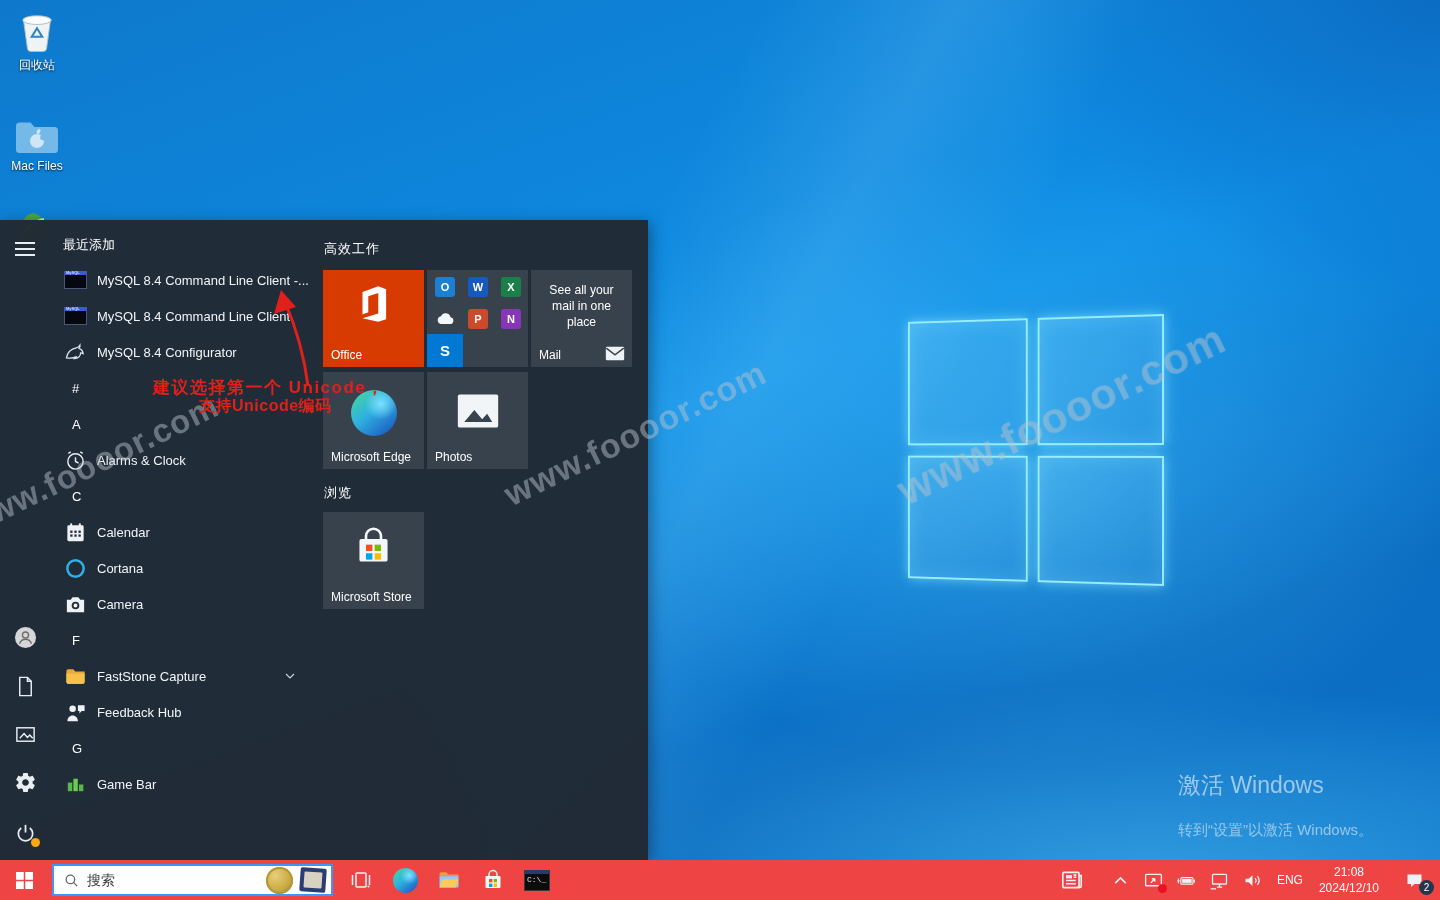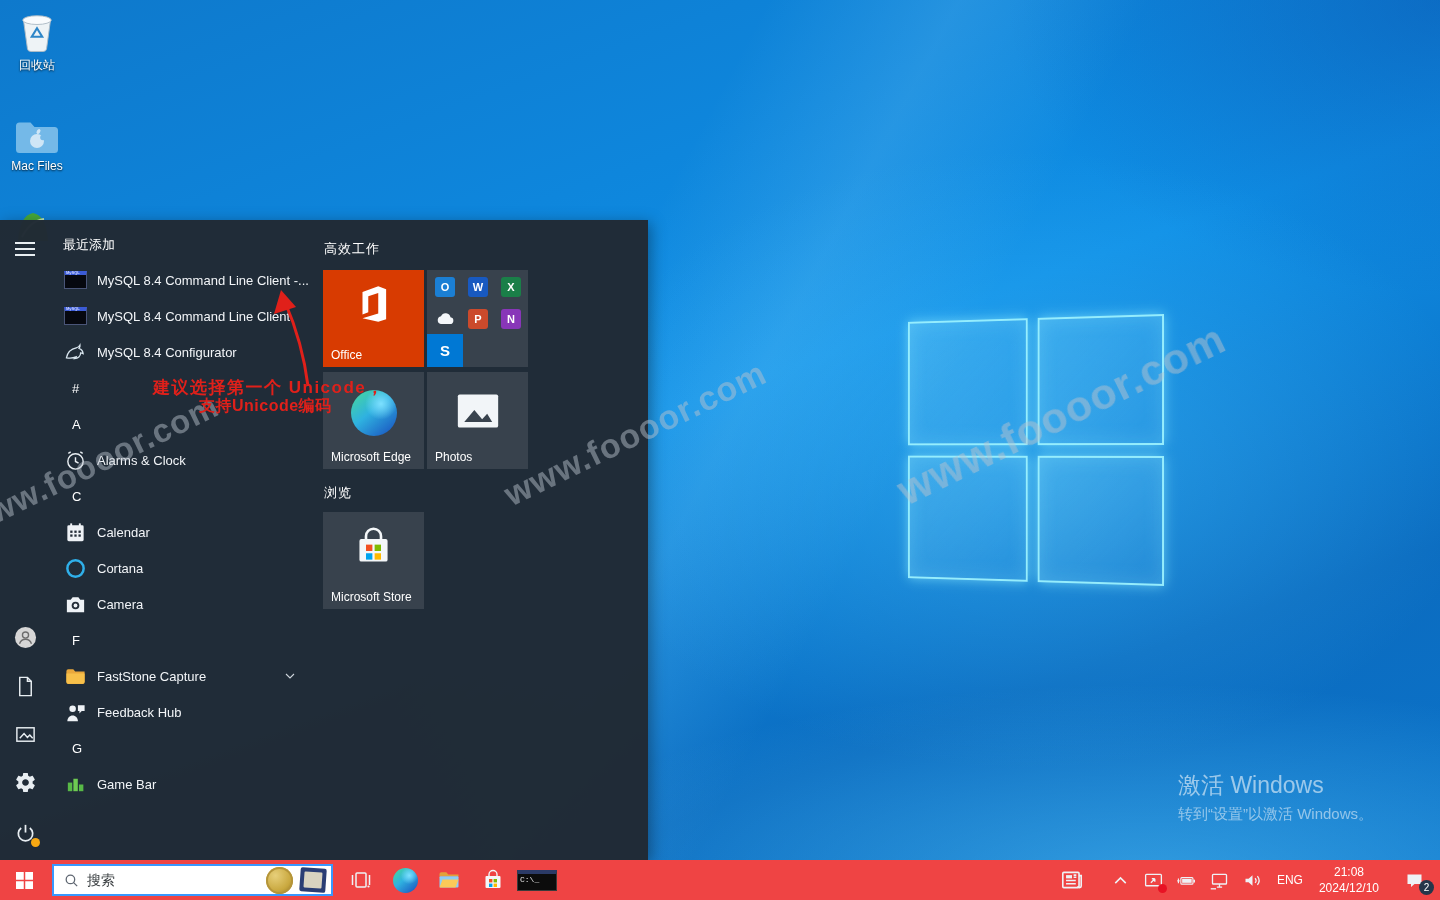--- a/index.html
+++ b/index.html
@@ -26,21 +26,21 @@
   .desk-icon { position:absolute; width:66px; text-align:center; z-index:5; cursor:default; }
   .desk-icon .glyph { display:flex; justify-content:center; align-items:flex-end; height:46px; }
   .desk-icon .dlabel { margin-top:3px; font-size:12px; color:#fff; text-shadow:0 1px 2px rgba(0,0,0,.85); }
   #icon-recycle { left:4px; top:8px; }
   #icon-macfiles { left:4px; top:110px; }
   #icon-partial { position:absolute; left:16px; top:207px; z-index:30; }
 
   
   .activation { position:absolute; left:1178px; top:770px; z-index:5; color:rgba(240,246,252,.6); }
   .activation .a1 { font-size:23px; font-weight:400; }
-  .activation .a2 { font-size:15px; margin-top:4px; color:rgba(240,246,252,.55); }
+  .activation .a2 { font-size:15px; margin-top:20px; color:rgba(240,246,252,.55); }
 
   
   .wm { position:absolute; transform:rotate(-26deg); font-weight:700; letter-spacing:1px;
     color:rgba(185,195,205,.48); white-space:nowrap; z-index:60; pointer-events:none; }
   #wm1 { left:-48px; top:446px; font-size:33px; }
   #wm2 { left:492px; top:414px; font-size:34px; }
   #wm3 { left:882px; top:390px; font-size:43px; }
 
   
   .start-menu { position:absolute; left:0; top:220px; width:648px; height:640px; z-index:40;
@@ -114,21 +114,21 @@
   .searchbox { position:relative; width:281px; height:32px; margin:0 6px 0 4px; background:#fff;
     border:2px solid #3898ff; display:flex; align-items:center; padding:0 5px 0 9px; gap:7px; flex:0 0 auto; }
   .searchbox svg { width:17px; height:17px; flex:0 0 17px; }
   .searchbox input { flex:1; min-width:0; border:none; outline:none; font-size:14px; color:#202124; background:transparent; font-family:inherit; }
   .searchbox input::placeholder { color:#3c4043; opacity:1; }
   .medal { width:27px; height:27px; border-radius:50%; flex:0 0 27px;
     background:radial-gradient(circle at 35% 32%, #e7cf7a, #c9a83f 60%, #8f7322);
     box-shadow:inset 0 0 0 2px #b5953a; }
   .medalbox { width:26px; height:24px; flex:0 0 26px; background:#2a3d74; border-radius:2px; position:relative; transform:rotate(4deg); }
   .medalbox::after { content:""; position:absolute; inset:4px; background:#d8d2c0; border-radius:1px; }
-  .cmd-ic { width:40px; height:21px; background:#0c0c0c; border:1px solid #3a3a3a; border-top:4px solid #2b3a66; position:relative; display:block; }
+  .cmd-ic { width:26px; height:21px; background:#0c0c0c; border:1px solid #3a3a3a; border-top:4px solid #2b3a66; position:relative; display:block; }
   .cmd-ic i { position:absolute; left:2px; top:1px; font-family:"Liberation Mono","DejaVu Sans Mono",monospace; font-style:normal; font-size:8px; color:#e8e8e8; }
 
   .tray { margin-left:auto; display:flex; align-items:center; gap:9px; padding-right:8px; height:40px; }
   .tray-btn { position:relative; display:flex; align-items:center; justify-content:center; width:24px; height:40px; cursor:pointer; }
   .tray-btn svg { width:21px; height:21px; }
   #tray-news { width:32px; margin-right:12px; }
   #tray-news svg { width:26px; height:26px; }
   .reddot { position:absolute; right:-1px; bottom:7px; width:9px; height:9px; border-radius:50%; background:#e81224; }
   .tray-lang { color:#fff; font-size:12px; cursor:pointer; padding:0 3px; }
   .tray-clock { color:#fff; font-size:12px; text-align:center; line-height:1.35; cursor:pointer; padding:0 4px; white-space:nowrap; }
@@ -384,20 +384,30 @@
             <svg viewBox="0 0 24 16" style="width:20px;height:14px">
               <path d="M7 14h11a4 4 0 0 0 .6-7.96A6 6 0 0 0 7.2 4.6 4.8 4.8 0 0 0 7 14z" fill="#f4f7fa"></path>
             </svg>
           </span>
           <span class="mini" style="left: 41px; top: 39px; background: rgb(203, 74, 44);">P</span>
           <span class="mini" style="left: 74px; top: 39px; background: rgb(136, 54, 184);">N</span>
         </div>
       <div class="skype-sub" style="background: rgb(0, 120, 212);">S</div>
     </div>
 
+    <div class="tile" id="tile-mail">
+      <div class="mail-text">See all your mail in one place</div>
+      <span class="tlabel">Mail</span>
+      <span class="mail-env">
+        <svg width="20" height="15" viewBox="0 0 24 18">
+            <rect x="1" y="1" width="22" height="16" rx="1.5" fill="#eef2f6"></rect>
+            <path d="M1.5 2.5l10.5 8L22.5 2.5" fill="none" stroke="#39434e" stroke-width="1.8"></path>
+          </svg>
+      </span>
+    </div>
 
     <div class="tile" id="tile-edge">
       <span class="edge-ball"></span>
       <span class="tlabel">Microsoft Edge</span>
     </div>
 
     <div class="tile" id="tile-photos">
       <svg viewBox="0 0 48 40">
           <rect x="2" y="2" width="44" height="36" rx="2" fill="#f2f5f8"></rect>
           <path d="M9 32l11-13 8.5 10 5.5-6 5.5 9z" fill="#39434e"></path>

